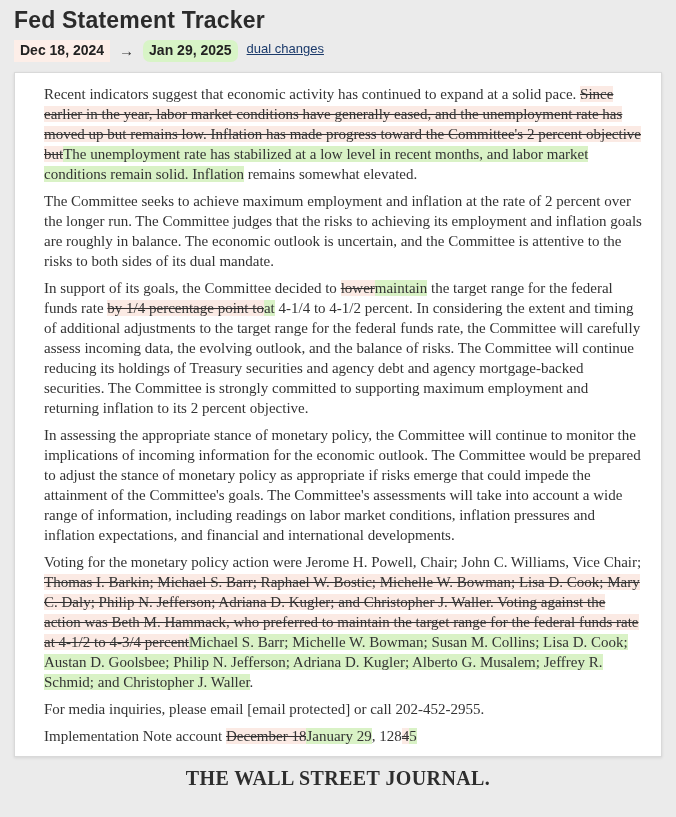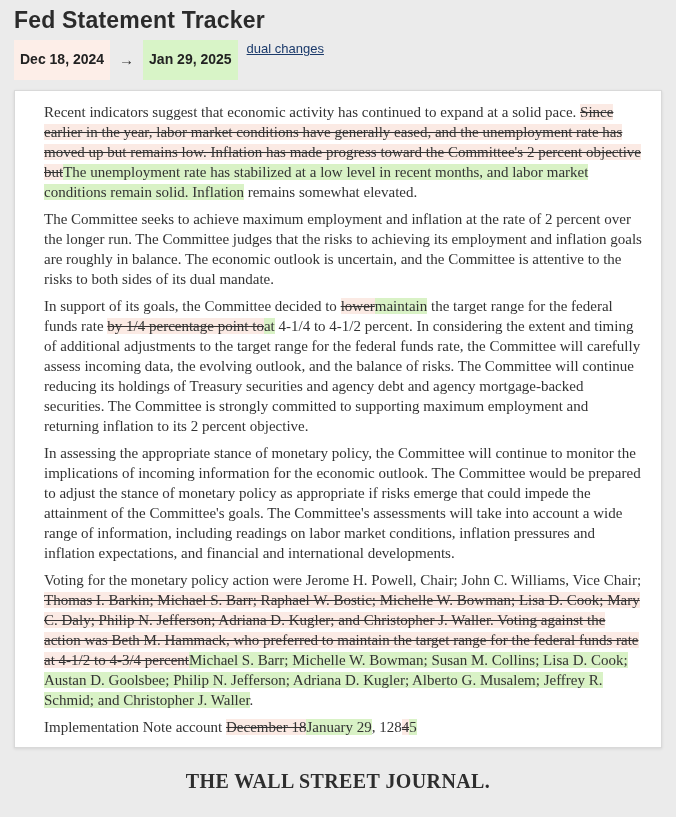--- a/index.html
+++ b/index.html
@@ -23,42 +23,42 @@
     font-family:"Liberation Sans",sans-serif;
   }
   header{padding:8px 14px 0 14px;}
   h1.title{
     font-size:23px;font-weight:700;color:var(--title);
     letter-spacing:0.2px;line-height:1.1;margin-bottom:7px;
   }
   .date-row{display:flex;align-items:center;gap:9px;margin-bottom:10px;}
   .badge{
     display:inline-block;font-weight:700;font-size:14px;color:#222;
-    padding:12px 6px;line-height:1.1;
+    padding:3px 6px;line-height:1.1;
   }
   .badge-del{background:var(--badge-del-bg);}
-  .badge-ins{background:var(--badge-ins-bg);}
+  .badge-ins{background:var(--badge-ins-bg);border-radius:7px;}
   .arrow{font-size:15px;color:#333;}
   .toggle-link{
     font-size:13px;color:var(--link);text-decoration:underline;
     cursor:pointer;align-self:flex-start;margin-top:1px;
   }
   .card{
     margin:0 14px;background:var(--card-bg);
     border:1px solid var(--card-border);
     box-shadow:0 1px 3px rgba(0,0,0,0.10);
     padding:11px 17px 10px 17px;
     font-family:"Liberation Serif",serif;
     font-size:15px;line-height:20px;color:var(--text);
   }
   .card p.para{margin:0 0 7px 0;padding-left:12px;}
   .card p.para:last-child{margin-bottom:0;}
   span.del{background:var(--del-bg);text-decoration:line-through;}
   span.ins{background:var(--ins-bg);}
-  footer{text-align:center;padding-top:22px;}
+  footer{text-align:center;padding-top:10px;}
   .wsj-logo{
     display:inline-block;
     font-family:"Liberation Serif",serif;
     font-weight:700;font-size:20px;color:#2e2e2e;
     letter-spacing:0.4px;
     transform:scaleY(1.05);
   }
 </style>
 </head>
 <body>
@@ -74,20 +74,21 @@
     </div>
   </header>
 
   <main class="card">
     <div>
         <p class="para"><span class="normal">Recent indicators suggest that economic activity has continued to expand at a solid pace. </span><span class="del">Since earlier in the year, labor market conditions have generally eased, and the unemployment rate has moved up but remains low. Inflation has made progress toward the Committee's 2 percent objective but</span><span class="ins">The unemployment rate has stabilized at a low level in recent months, and labor market conditions remain solid. Inflation</span><span class="normal"> remains somewhat elevated.</span></p>
         <p class="para"><span class="normal">The Committee seeks to achieve maximum employment and inflation at the rate of 2 percent over the longer run. The Committee judges that the risks to achieving its employment and inflation goals are roughly in balance. The economic outlook is uncertain, and the Committee is attentive to the risks to both sides of its dual mandate.</span></p>
         <p class="para"><span class="normal">In support of its goals, the Committee decided to </span><span class="del">lower</span><span class="ins">maintain</span><span class="normal"> the target range for the federal funds rate </span><span class="del">by 1/4 percentage point to</span><span class="ins">at</span><span class="normal"> 4-1/4 to 4-1/2 percent. In considering the extent and timing of additional adjustments to the target range for the federal funds rate, the Committee will carefully assess incoming data, the evolving outlook, and the balance of risks. The Committee will continue reducing its holdings of Treasury securities and agency debt and agency mortgage-backed securities. The Committee is strongly committed to supporting maximum employment and returning inflation to its 2 percent objective.</span></p>
         <p class="para"><span class="normal">In assessing the appropriate stance of monetary policy, the Committee will continue to monitor the implications of incoming information for the economic outlook. The Committee would be prepared to adjust the stance of monetary policy as appropriate if risks emerge that could impede the attainment of the Committee's goals. The Committee's assessments will take into account a wide range of information, including readings on labor market conditions, inflation pressures and inflation expectations, and financial and international developments.</span></p>
         <p class="para"><span class="normal">Voting for the monetary policy action were Jerome H. Powell, Chair; John C. Williams, Vice Chair; </span><span class="del">Thomas I. Barkin; Michael S. Barr; Raphael W. Bostic; Michelle W. Bowman; Lisa D. Cook; Mary C. Daly; Philip N. Jefferson; Adriana D. Kugler; and Christopher J. Waller. Voting against the action was Beth M. Hammack, who preferred to maintain the target range for the federal funds rate at 4-1/2 to 4-3/4 percent</span><span class="ins">Michael S. Barr; Michelle W. Bowman; Susan M. Collins; Lisa D. Cook; Austan D. Goolsbee; Philip N. Jefferson; Adriana D. Kugler; Alberto G. Musalem; Jeffrey R. Schmid; and Christopher J. Waller</span><span class="normal">.</span></p>
+        <p class="para"><span class="normal">For media inquiries, please email [email protected] or call 202-452-2955.</span></p>
         <p class="para"><span class="normal">Implementation Note account </span><span class="del">December 18</span><span class="ins">January 29</span><span class="normal">, 128</span><span class="del">4</span><span class="ins">5</span></p>
       </div>
   </main>
 
   <footer>
     <div class="wsj-logo">THE WALL STREET JOURNAL.</div>
   </footer>
 </div>
 
 </body></html>

